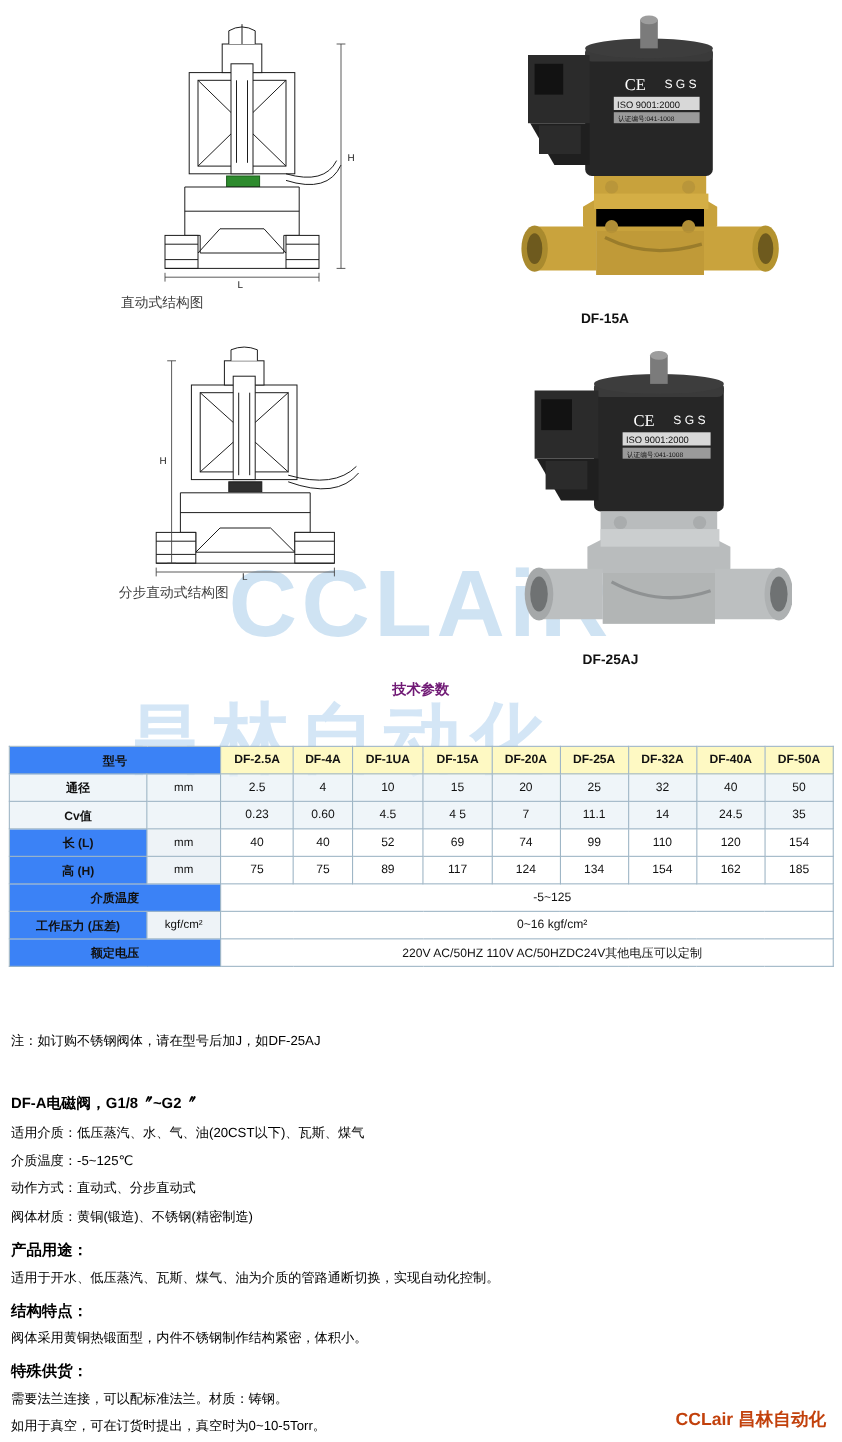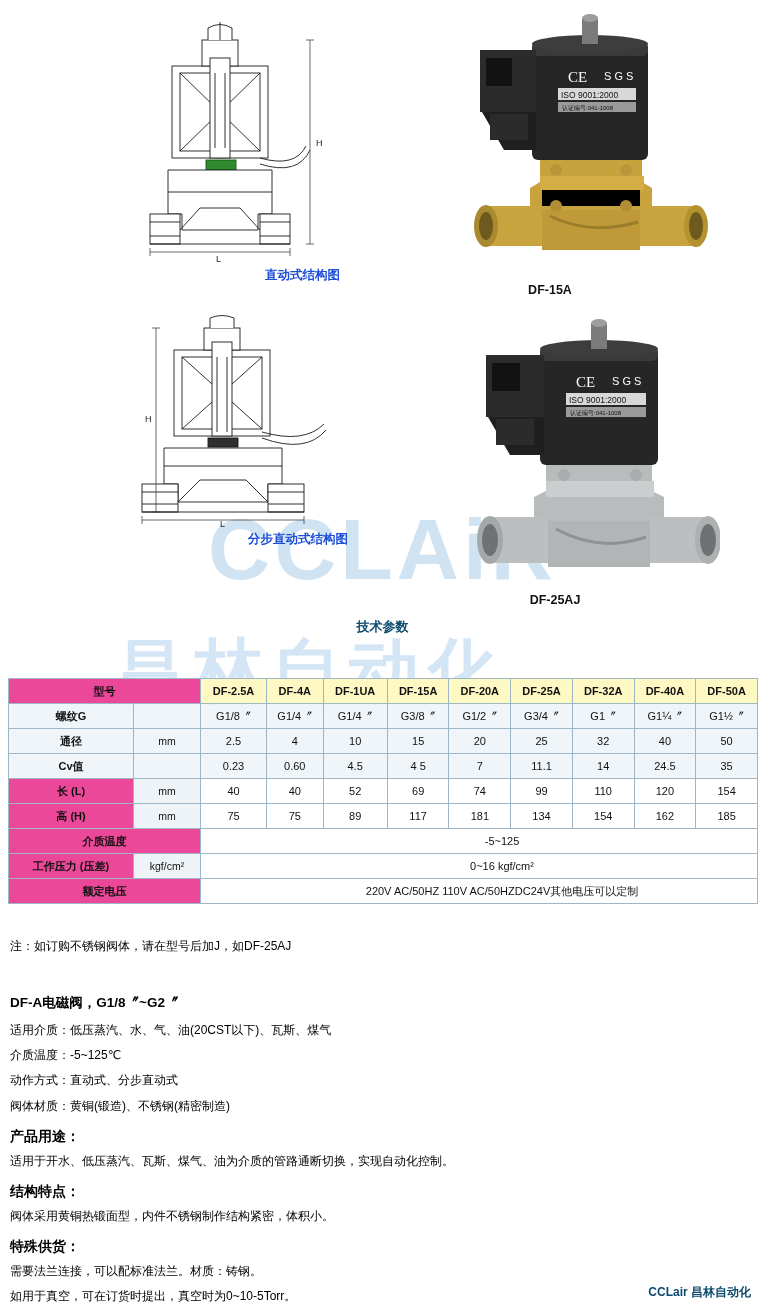--- a/index.html
+++ b/index.html
@@ -29,37 +29,37 @@
     color:#d4e6f6;
     letter-spacing:8px;
     z-index:0;pointer-events:none;
   }
 
   
   .figures{position:relative;z-index:1;height:640px;}
 
   .diagram{position:absolute;}
   .diagram .cap{
-    text-align:right;font-size:12.5px;font-weight:bold;color:#1d4ed8;
+    text-align:left;font-size:12.5px;font-weight:normal;color:#404040;
     margin-top:4px;
   }
   .photo-cap{
     text-align:center;font-size:12.5px;font-weight:bold;color:#111;
   }
 
   
   .ld{display:block;}
 
   
   .photo{position:absolute;}
 
   
   .tech-title{
     position:absolute;left:0;top:618px;width:765px;text-align:center;
-    font-size:13px;font-weight:bold;color:#0c4a6e;z-index:3;
+    font-size:13px;font-weight:bold;color:#701a75;z-index:3;
   }
 
   
   .tbl-wrap{position:absolute;left:8px;top:678px;width:750px;z-index:2;}
   table.spec{
     border-collapse:collapse;width:750px;
     font-size:11px;
     background:transparent;
   }
   table.spec td,table.spec th{
@@ -68,39 +68,39 @@
     padding:3px 2px;
     height:18px;
     color:#111;
     background:rgba(255,255,255,0.55);
   }
   table.spec thead th{
     background:#fef9c3;
     font-weight:bold;
   }
   table.spec .rowhead{
-    background:#ec4899;font-weight:bold;width:120px;
+    background:#3b82f6;font-weight:bold;width:120px;
   }
   table.spec .unit{
     width:62px;background:#eef3f7;font-size:10.5px;
   }
   table.spec tr.shade td{background:rgba(233,241,247,0.72);}
   table.spec td.wide{font-weight:normal;padding-left:48px;}
   .note{
     position:absolute;left:10px;top:938px;font-size:12px;z-index:2;
   }
 
   
   .textblock{position:absolute;left:10px;top:980px;width:745px;z-index:2;}
   .h-title{font-size:13.5px;font-weight:bold;margin:14px 0 10px 0;}
   .line{font-size:12px;margin:0 0 9px 0;line-height:1.35;}
   .sec-title{font-size:14px;font-weight:bold;margin:14px 0 7px 0;}
   .footer{
     position:absolute;right:14px;bottom:10px;
-    font-size:12px;font-weight:bold;color:#0c4a6e;z-index:2;
+    font-size:16px;font-weight:bold;color:#c2410c;z-index:2;
   }
 </style>
 </head>
 <body>
 
 <div class="page">
 
   <div class="watermark">CCLAiR</div>
   <div class="watermark2">昌林自动化</div>
 
@@ -293,33 +293,20 @@
           <th>DF-15A</th>
           <th>DF-20A</th>
           <th>DF-25A</th>
           <th>DF-32A</th>
           <th>DF-40A</th>
           <th>DF-50A</th>
         </tr>
       </thead>
       <tbody>
         <tr class="shade">
-          <td class="rowhead">螺纹G</td>
-          <td class="unit"></td>
-          <td>G1/8〞</td>
-          <td>G1/4〞</td>
-          <td>G1/4〞</td>
-          <td>G3/8〞</td>
-          <td>G1/2〞</td>
-          <td>G3/4〞</td>
-          <td>G1〞</td>
-          <td>G1¼〞</td>
-          <td>G1½〞</td>
-        </tr>
-        <tr class="shade">
           <td class="rowhead">通径</td>
           <td class="unit">mm</td>
           <td>2.5</td>
           <td>4</td>
           <td>10</td>
           <td>15</td>
           <td>20</td>
           <td>25</td>
           <td>32</td>
           <td>40</td>
@@ -351,21 +338,21 @@
           <td>120</td>
           <td>154</td>
         </tr>
         <tr>
           <td class="rowhead">高 (H)</td>
           <td class="unit">mm</td>
           <td>75</td>
           <td>75</td>
           <td>89</td>
           <td>117</td>
-          <td>181</td>
+          <td>124</td>
           <td>134</td>
           <td>154</td>
           <td>162</td>
           <td>185</td>
         </tr>
         <tr>
           <td class="rowhead" colspan="2">介质温度</td>
           <td class="wide" colspan="9">-5~125</td>
         </tr>
         <tr>

